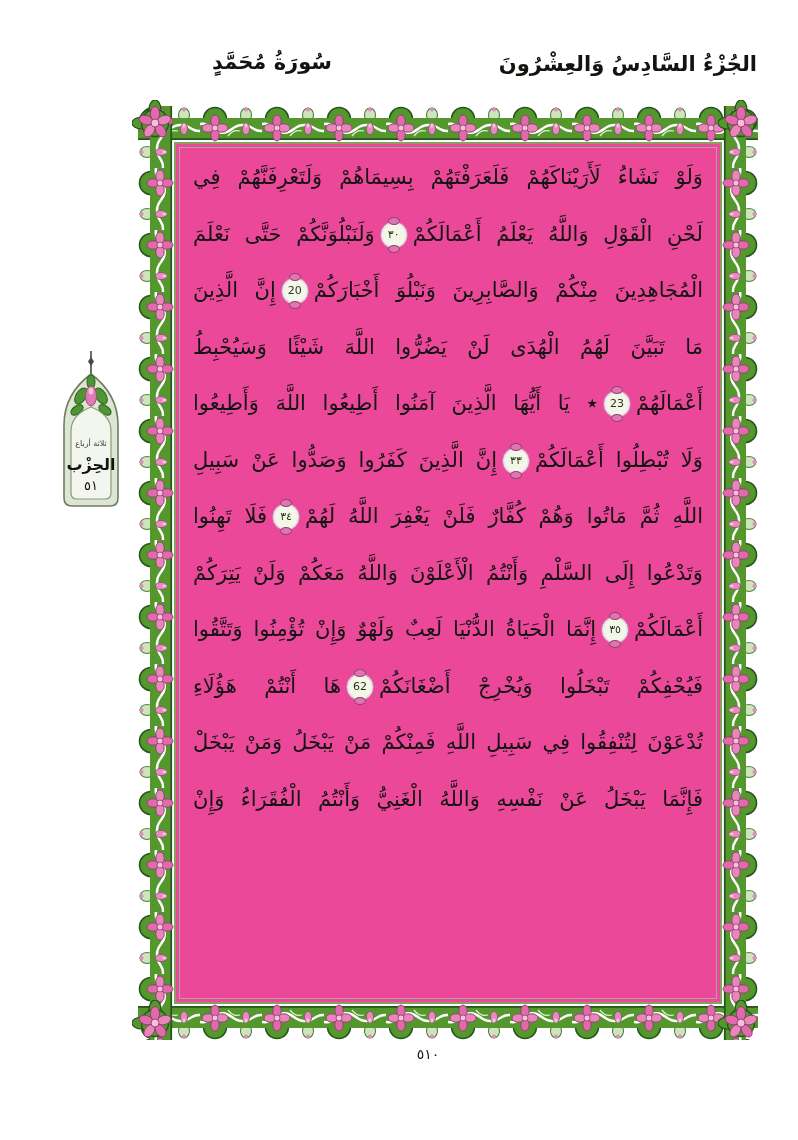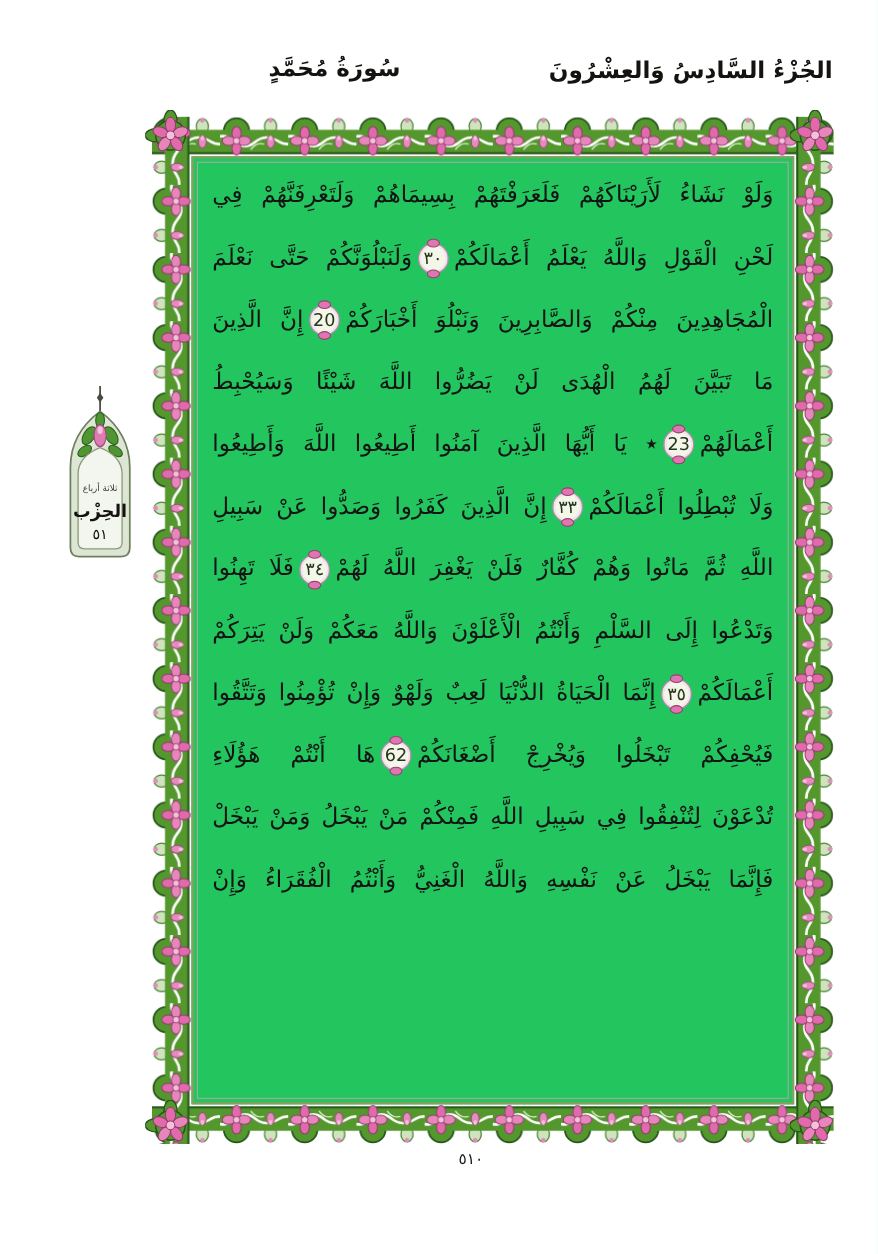--- a/index.html
+++ b/index.html
@@ -1,50 +1,50 @@
 <!DOCTYPE html>
 <html lang="ar" dir="rtl"><head>
 <meta charset="utf-8">
 <style>
   html,body{margin:0;padding:0;background:#ffffff;}
   body{width:798px;height:1140px;position:relative;overflow:hidden;
        font-family:"DejaVu Sans", sans-serif;}
 
   
   .hdr{position:absolute;color:#15130f;font-weight:bold;font-size:21px;
-       direction:rtl;white-space:nowrap;margin-left:32px;}
+       direction:rtl;white-space:nowrap;}
   .hdr-juz{top:52px;right:41px;}
   .hdr-surah{top:50px;left:212px;}
 
   
   .frame{position:absolute;left:138px;top:106px;width:620px;height:934px;}
   .b-strip{position:absolute;display:block;}
   .b-top{top:0;left:0;}
   .b-bottom{bottom:0;left:0;transform:scaleY(-1);}
   .b-left{top:0;left:0;}
   .b-right{top:0;right:0;transform:scaleX(-1);}
   .corner{position:absolute;width:46px;height:46px;z-index:3;}
   .c-tl{left:-6px;top:-6px;}
   .c-tr{right:-6px;top:-6px;}
   .c-bl{left:-6px;bottom:-6px;}
   .c-br{right:-6px;bottom:-6px;}
 
   
   .panel{position:absolute;left:36px;top:36px;right:36px;bottom:36px;
-         background:#22c55e;border:2px solid #87a061;z-index:2;}
+         background:#ec4899;border:2px solid #87a061;z-index:2;}
   .panel-inner{position:absolute;left:3px;top:3px;right:3px;bottom:3px;
                border:1px solid #a8a89e;}
   .mushaf-text{position:absolute;left:0;top:0;right:0;bottom:0;
                padding:1px 13px;direction:rtl;overflow:hidden;}
   .line{height:56.55px;line-height:56.55px;font-size:21px;color:#141414;
         text-align:justify;text-align-last:justify;overflow:hidden;}
 
   
   .ayah{display:inline-block;width:26px;height:26px;line-height:26px;
-        border-radius:50%;text-align:center;font-size:16px;color:#27331c;
+        border-radius:50%;text-align:center;font-size:11px;color:#27331c;
         background:radial-gradient(circle at 50% 50%, #f3f7e8 0 60%, #f6e2ee 60% 100%);
         border:1.5px solid #c08ab0;margin:0 5px;vertical-align:middle;
         position:relative;text-align-last:center;}
   .ayah::before,.ayah::after{content:"";position:absolute;left:50%;
         width:10px;height:6px;background:#df76b2;border:1px solid #96426f;
         border-radius:50%;transform:translateX(-50%);}
   .ayah::before{top:-5px;}
   .ayah::after{bottom:-5px;}
 
   

